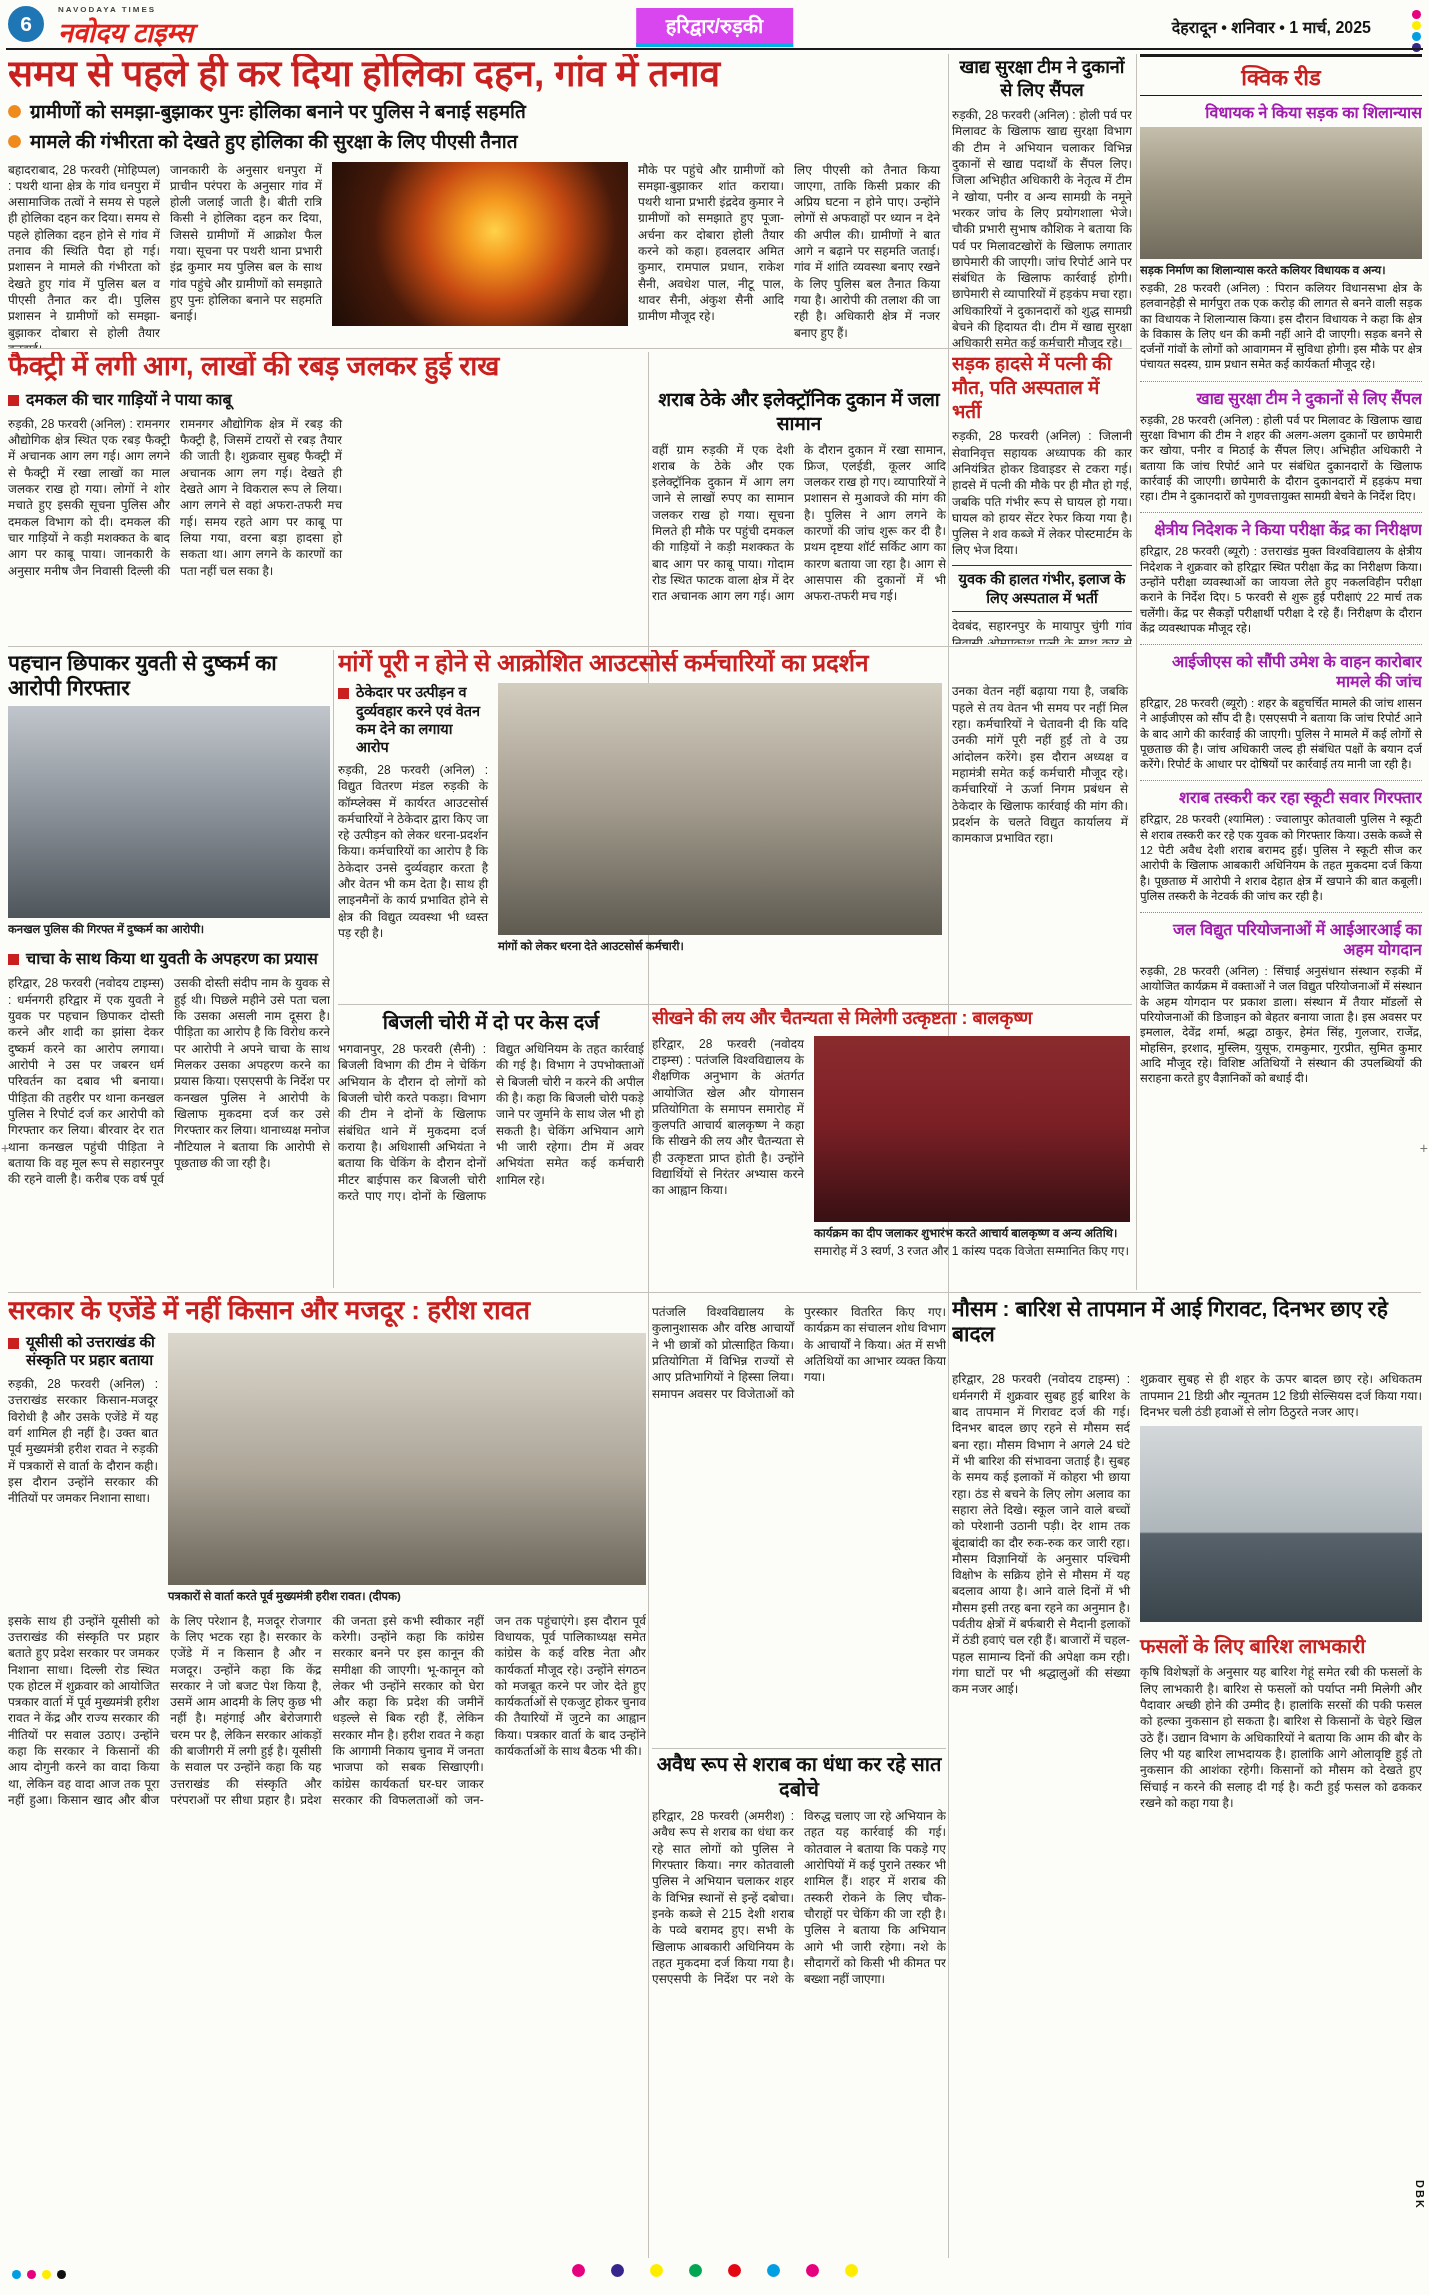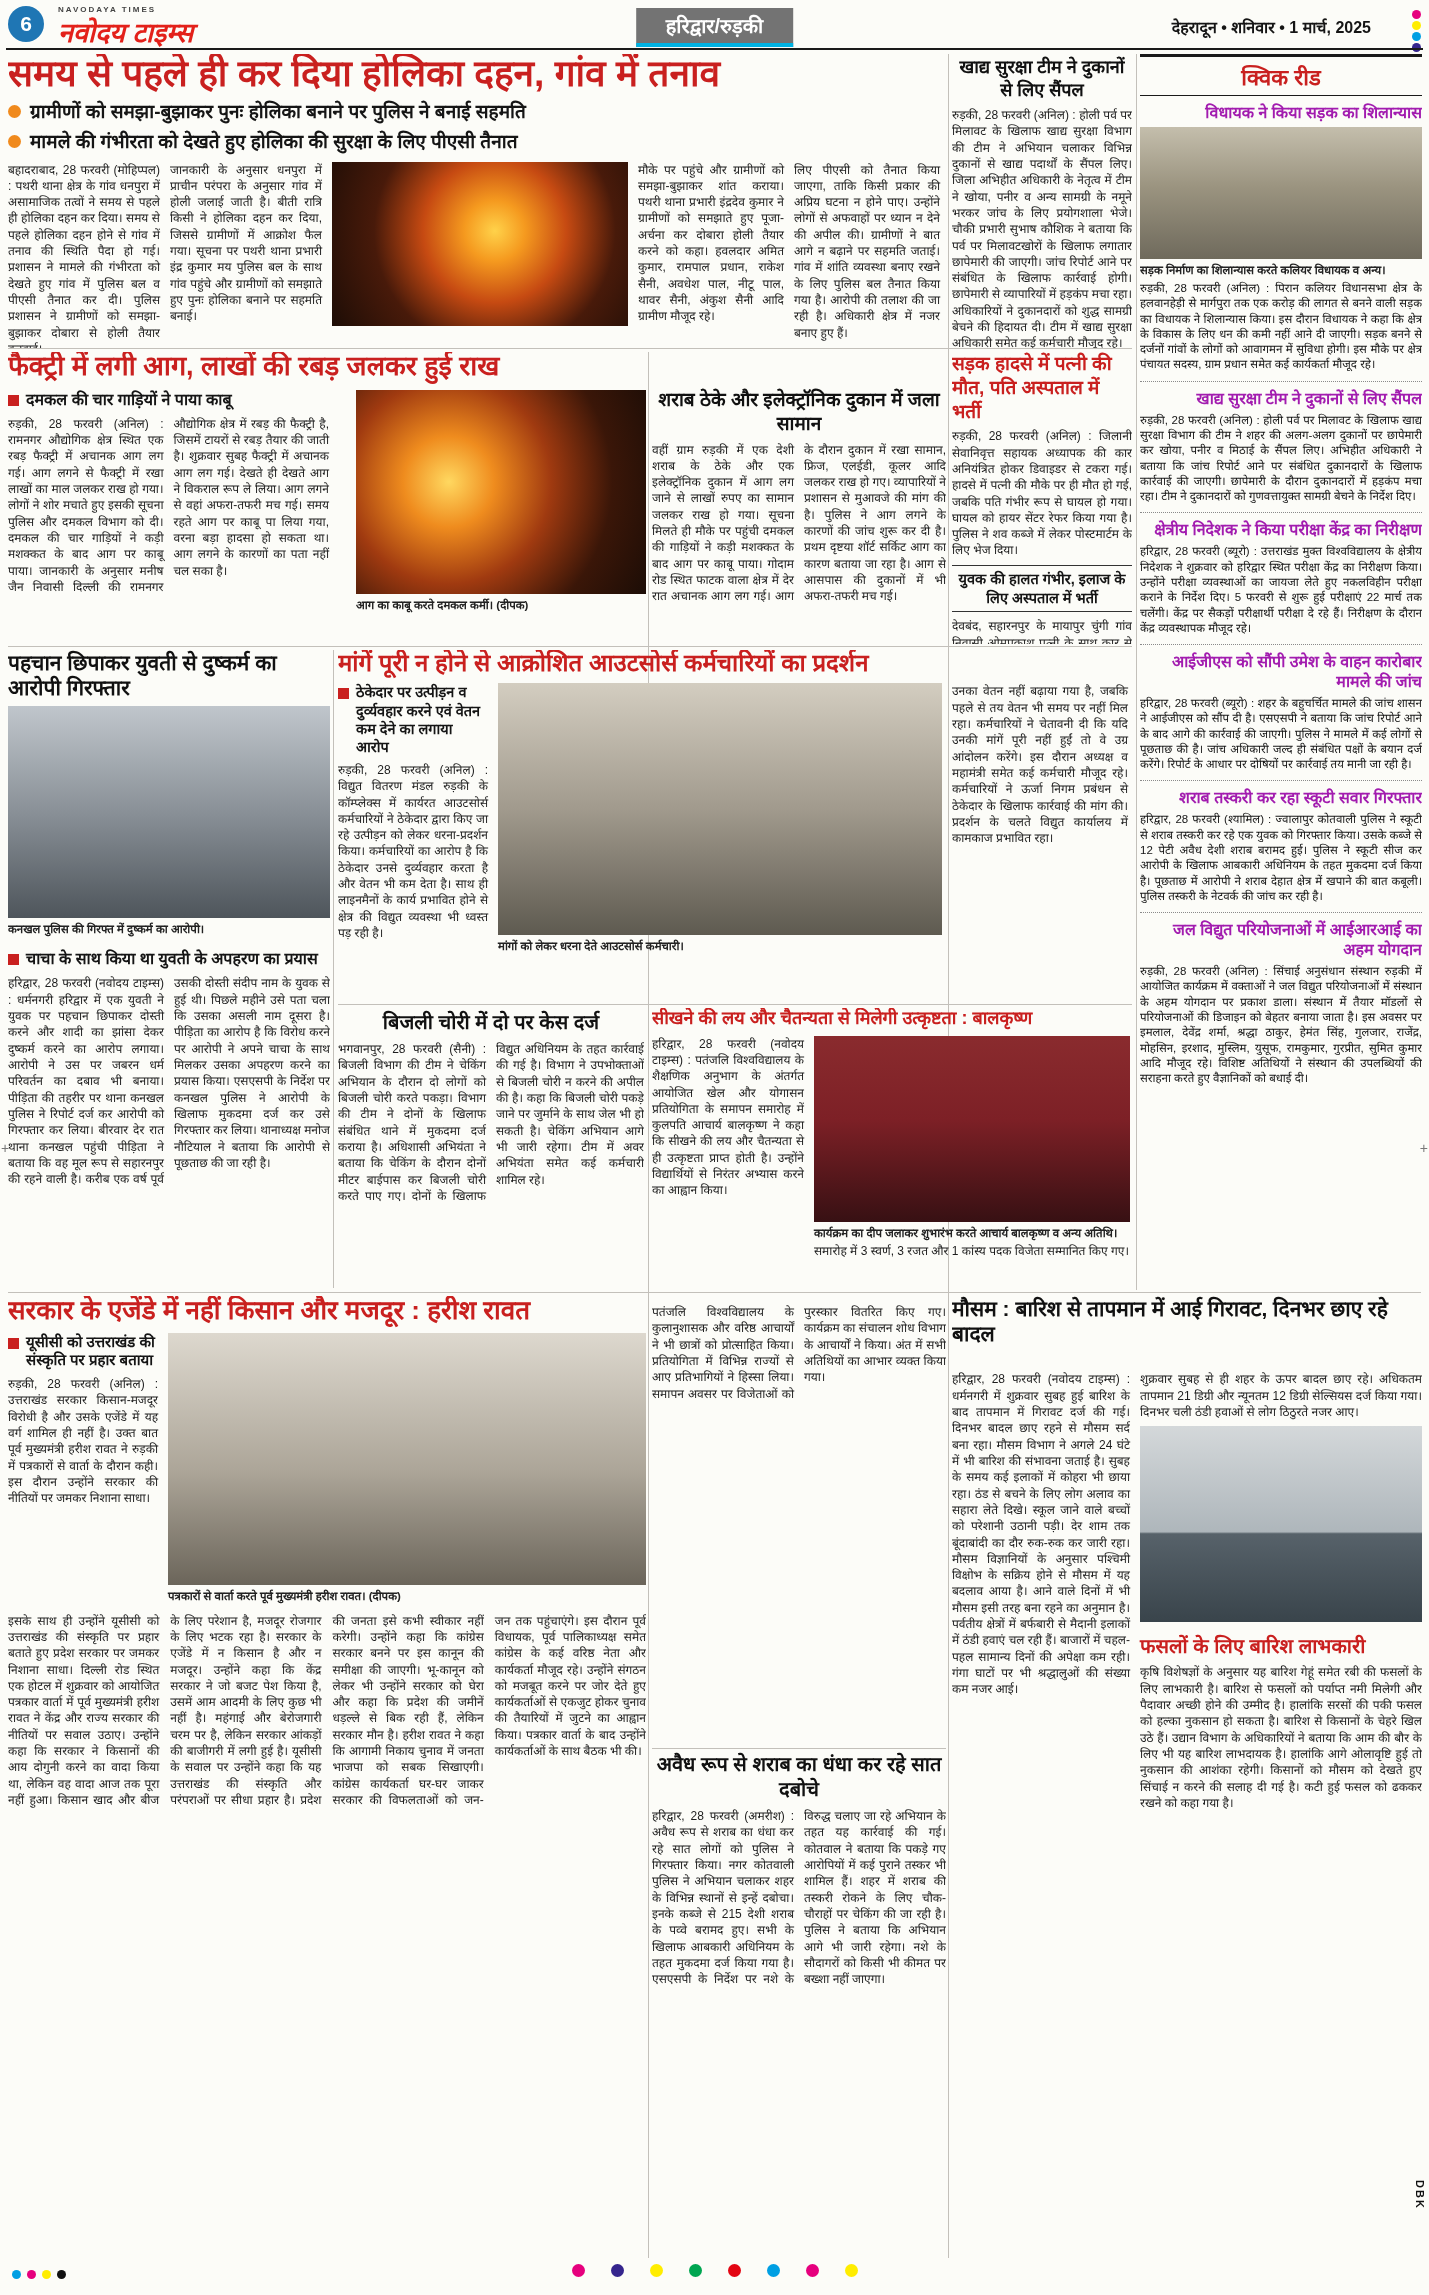--- a/index.html
+++ b/index.html
@@ -9,21 +9,21 @@
   .vdiv{position:absolute;width:1px;background:#c3c0ba;}
   .hdiv{position:absolute;height:1px;background:#c3c0ba;}
 
   
   .hdr{position:absolute;left:6px;top:4px;right:6px;height:44px;}
   .pg-circle{position:absolute;left:2px;top:2px;width:36px;height:36px;border-radius:50%;
              background:#1f76b4;color:#fff;font-weight:700;font-size:21px;display:flex;
              align-items:center;justify-content:center;}
   .mast-top{position:absolute;left:52px;top:1px;font-size:8px;letter-spacing:2px;color:#444;font-weight:700;}
   .mast{position:absolute;left:52px;top:9px;font-size:27px;font-weight:700;font-style:italic;color:#e3211a;}
-  .badge{position:absolute;left:50%;top:4px;transform:translateX(-50%);background:#737373;color:#fff;
+  .badge{position:absolute;left:50%;top:4px;transform:translateX(-50%);background:#d946ef;color:#fff;
          font-weight:700;font-size:20px;padding:4px 30px;border-bottom:4px solid #00b3e3;}
   .dateline{position:absolute;right:52px;top:12px;font-size:16px;font-weight:700;}
   .hdr-dots{position:absolute;right:2px;top:6px;display:flex;flex-direction:column;gap:2px;}
   .dot{width:9px;height:9px;border-radius:50%;}
   .hdr-rule{position:absolute;left:6px;top:48px;width:1417px;height:2px;background:#1a1a1a;}
 
   
   .h-red{color:#c9201f;font-weight:700;}
   .h-blk{color:#111;font-weight:700;}
   .bt{font-size:12px;line-height:1.36;text-align:justify;color:#1d1d1d;}
@@ -161,24 +161,20 @@
 
   <section class="sec" style="left:8px;top:352px;width:638px;height:292px">
     <div class="h-red" style="font-size:27px;line-height:1.1">फैक्ट्री में लगी आग, लाखों की रबड़ जलकर हुई राख</div>
     <div style="display:flex;gap:27px;margin-top:8px">
       <div style="width:334px">
         <div class="subhead-row">
           <span class="red-sq"></span>
           <span>दमकल की चार गाड़ियों ने पाया काबू</span>
         </div>
         <div class="bt cols2" style="height:212px">रुड़की, 28 फरवरी (अनिल) : रामनगर औद्योगिक क्षेत्र स्थित एक रबड़ फैक्ट्री में अचानक आग लग गई। आग लगने से फैक्ट्री में रखा लाखों का माल जलकर राख हो गया। लोगों ने शोर मचाते हुए इसकी सूचना पुलिस और दमकल विभाग को दी। दमकल की चार गाड़ियों ने कड़ी मशक्कत के बाद आग पर काबू पाया। जानकारी के अनुसार मनीष जैन निवासी दिल्ली की रामनगर औद्योगिक क्षेत्र में रबड़ की फैक्ट्री है, जिसमें टायरों से रबड़ तैयार की जाती है। शुक्रवार सुबह फैक्ट्री में अचानक आग लग गई। देखते ही देखते आग ने विकराल रूप ले लिया। आग लगने से वहां अफरा-तफरी मच गई। समय रहते आग पर काबू पा लिया गया, वरना बड़ा हादसा हो सकता था। आग लगने के कारणों का पता नहीं चल सका है।</div>
-      </div>
-      <div style="width:290px">
-        <div class="phot ph-fire2 photo" style="width:290px;height:204px"></div>
-        <div class="cap">आग का काबू करते दमकल कर्मी। (दीपक)</div>
       </div>
     </div>
   </section>
 
   <section class="sec" style="left:652px;top:388px;width:294px;height:256px">
     <div class="h-blk" style="font-size:19px;text-align:center;line-height:1.25;margin-bottom:6px">शराब ठेके और इलेक्ट्रॉनिक दुकान में जला सामान</div>
     <div class="bt cols2" style="height:196px">वहीं ग्राम रुड़की में एक देशी शराब के ठेके और एक इलेक्ट्रॉनिक दुकान में आग लग जाने से लाखों रुपए का सामान जलकर राख हो गया। सूचना मिलते ही मौके पर पहुंची दमकल की गाड़ियों ने कड़ी मशक्कत के बाद आग पर काबू पाया। गोदाम रोड स्थित फाटक वाला क्षेत्र में देर रात अचानक आग लग गई। आग के दौरान दुकान में रखा सामान, फ्रिज, एलईडी, कूलर आदि जलकर राख हो गए। व्यापारियों ने प्रशासन से मुआवजे की मांग की है। पुलिस ने आग लगने के कारणों की जांच शुरू कर दी है। प्रथम दृष्टया शॉर्ट सर्किट आग का कारण बताया जा रहा है। आग से आसपास की दुकानों में भी अफरा-तफरी मच गई।</div>
   </section>
 
   <section class="sec" style="left:952px;top:352px;width:180px;height:292px">

